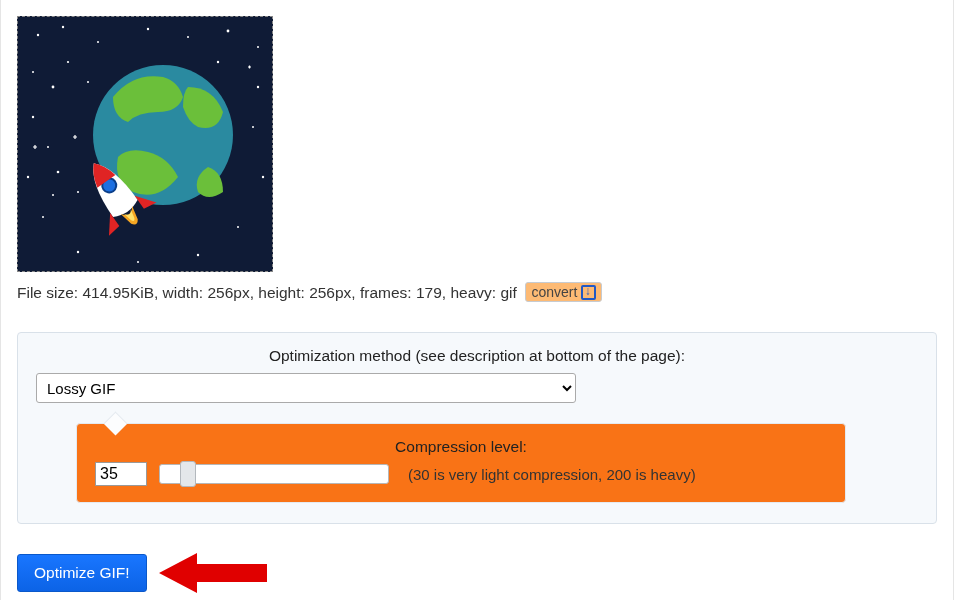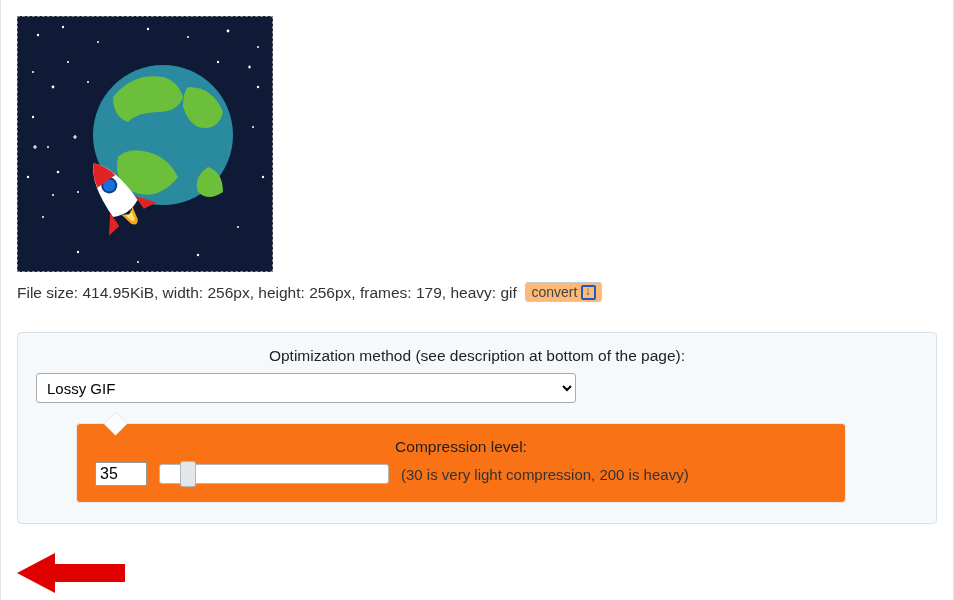--- a/index.html
+++ b/index.html
@@ -134,20 +134,21 @@
     width: 16px;
     height: 26px;
     background: #e4e7ea;
     border: 1px solid #b3b8bd;
     border-radius: 3px;
   }
   .hint {
     font-size: 15px;
     color: #333;
     white-space: nowrap;
+    margin-left: 7px;
   }
   .action-row {
     margin-top: 24px;
     margin-bottom: 6px;
     display: flex;
     align-items: center;
     gap: 12px;
   }
   .optimize-btn {
     background: #0d6efd;
@@ -245,18 +246,19 @@
         <input class="comp-value" value="35" style="">
         <div class="slider">
           <div class="slider-handle"></div>
         </div>
         <div class="hint">(30 is very light compression, 200 is heavy)</div>
       </div>
     </div>
   </div>
 
   <div class="action-row">
+    <button class="optimize-btn">Optimize GIF!</button>
     <svg class="red-arrow" viewBox="0 0 110 50">
       <polygon points="0,25 38,5 38,16 108,16 108,34 38,34 38,45" fill="#e00000"></polygon>
     </svg>
   </div>
 
 </div>
 
 </body></html>

